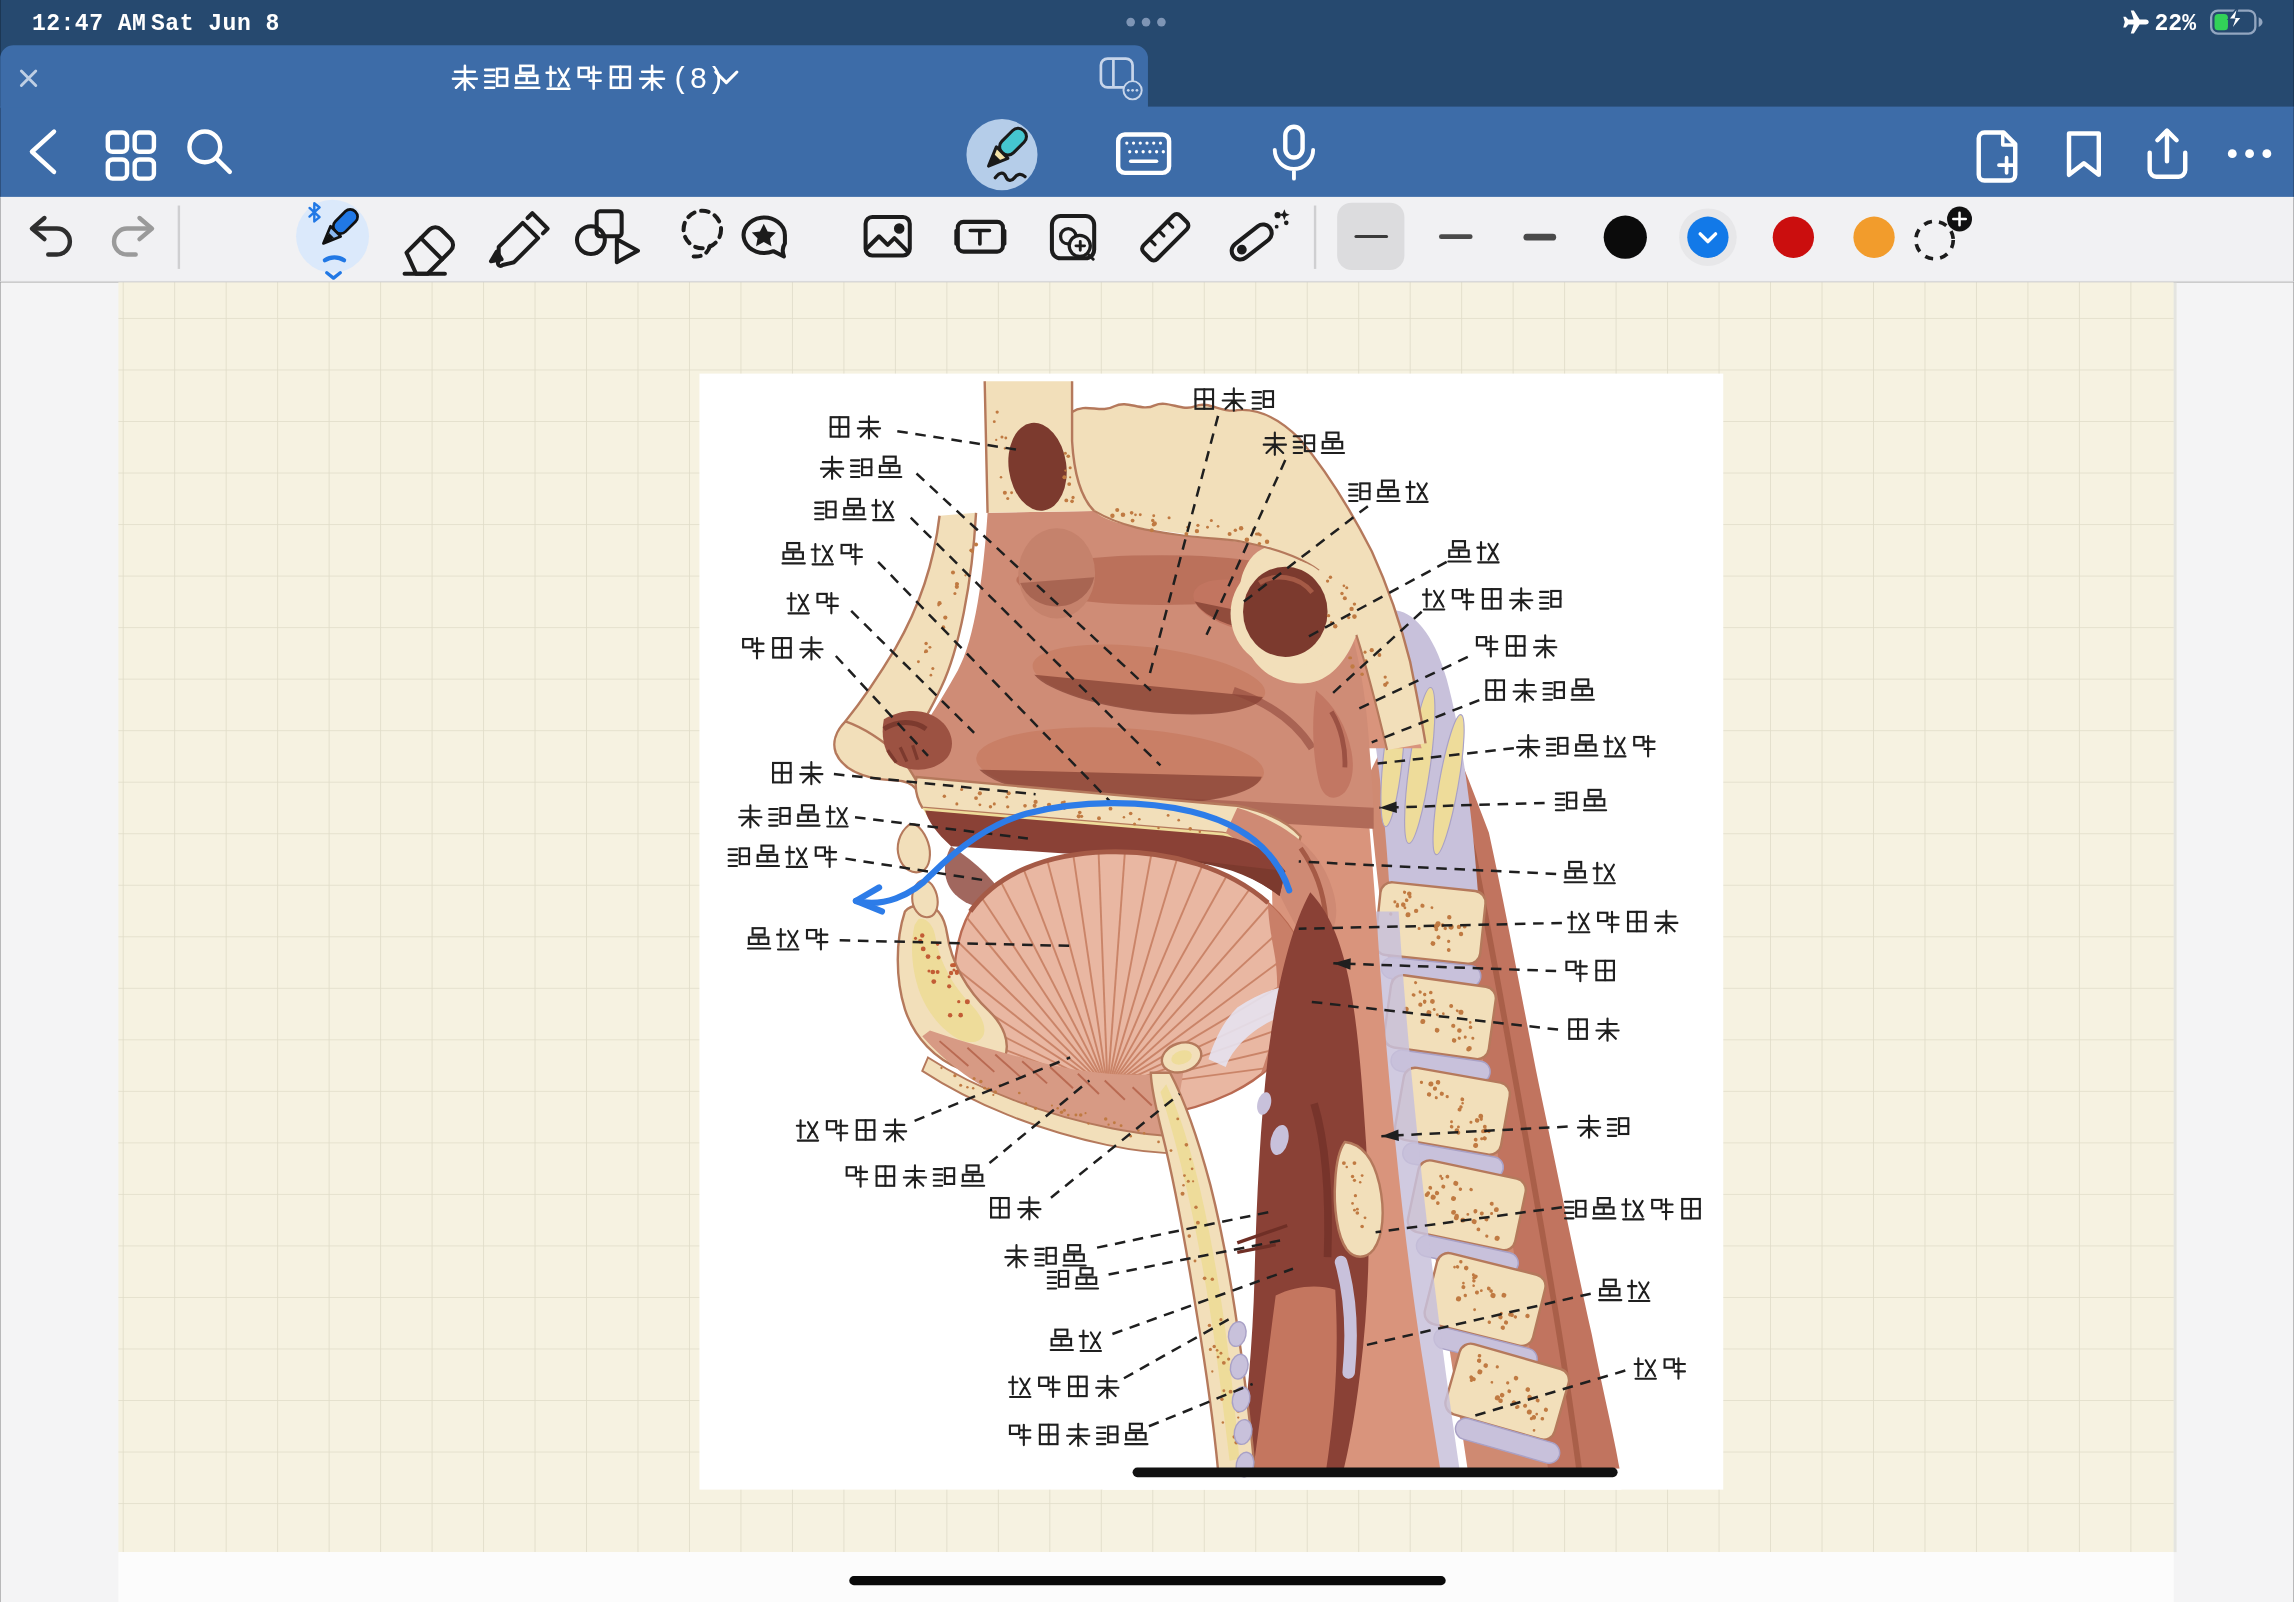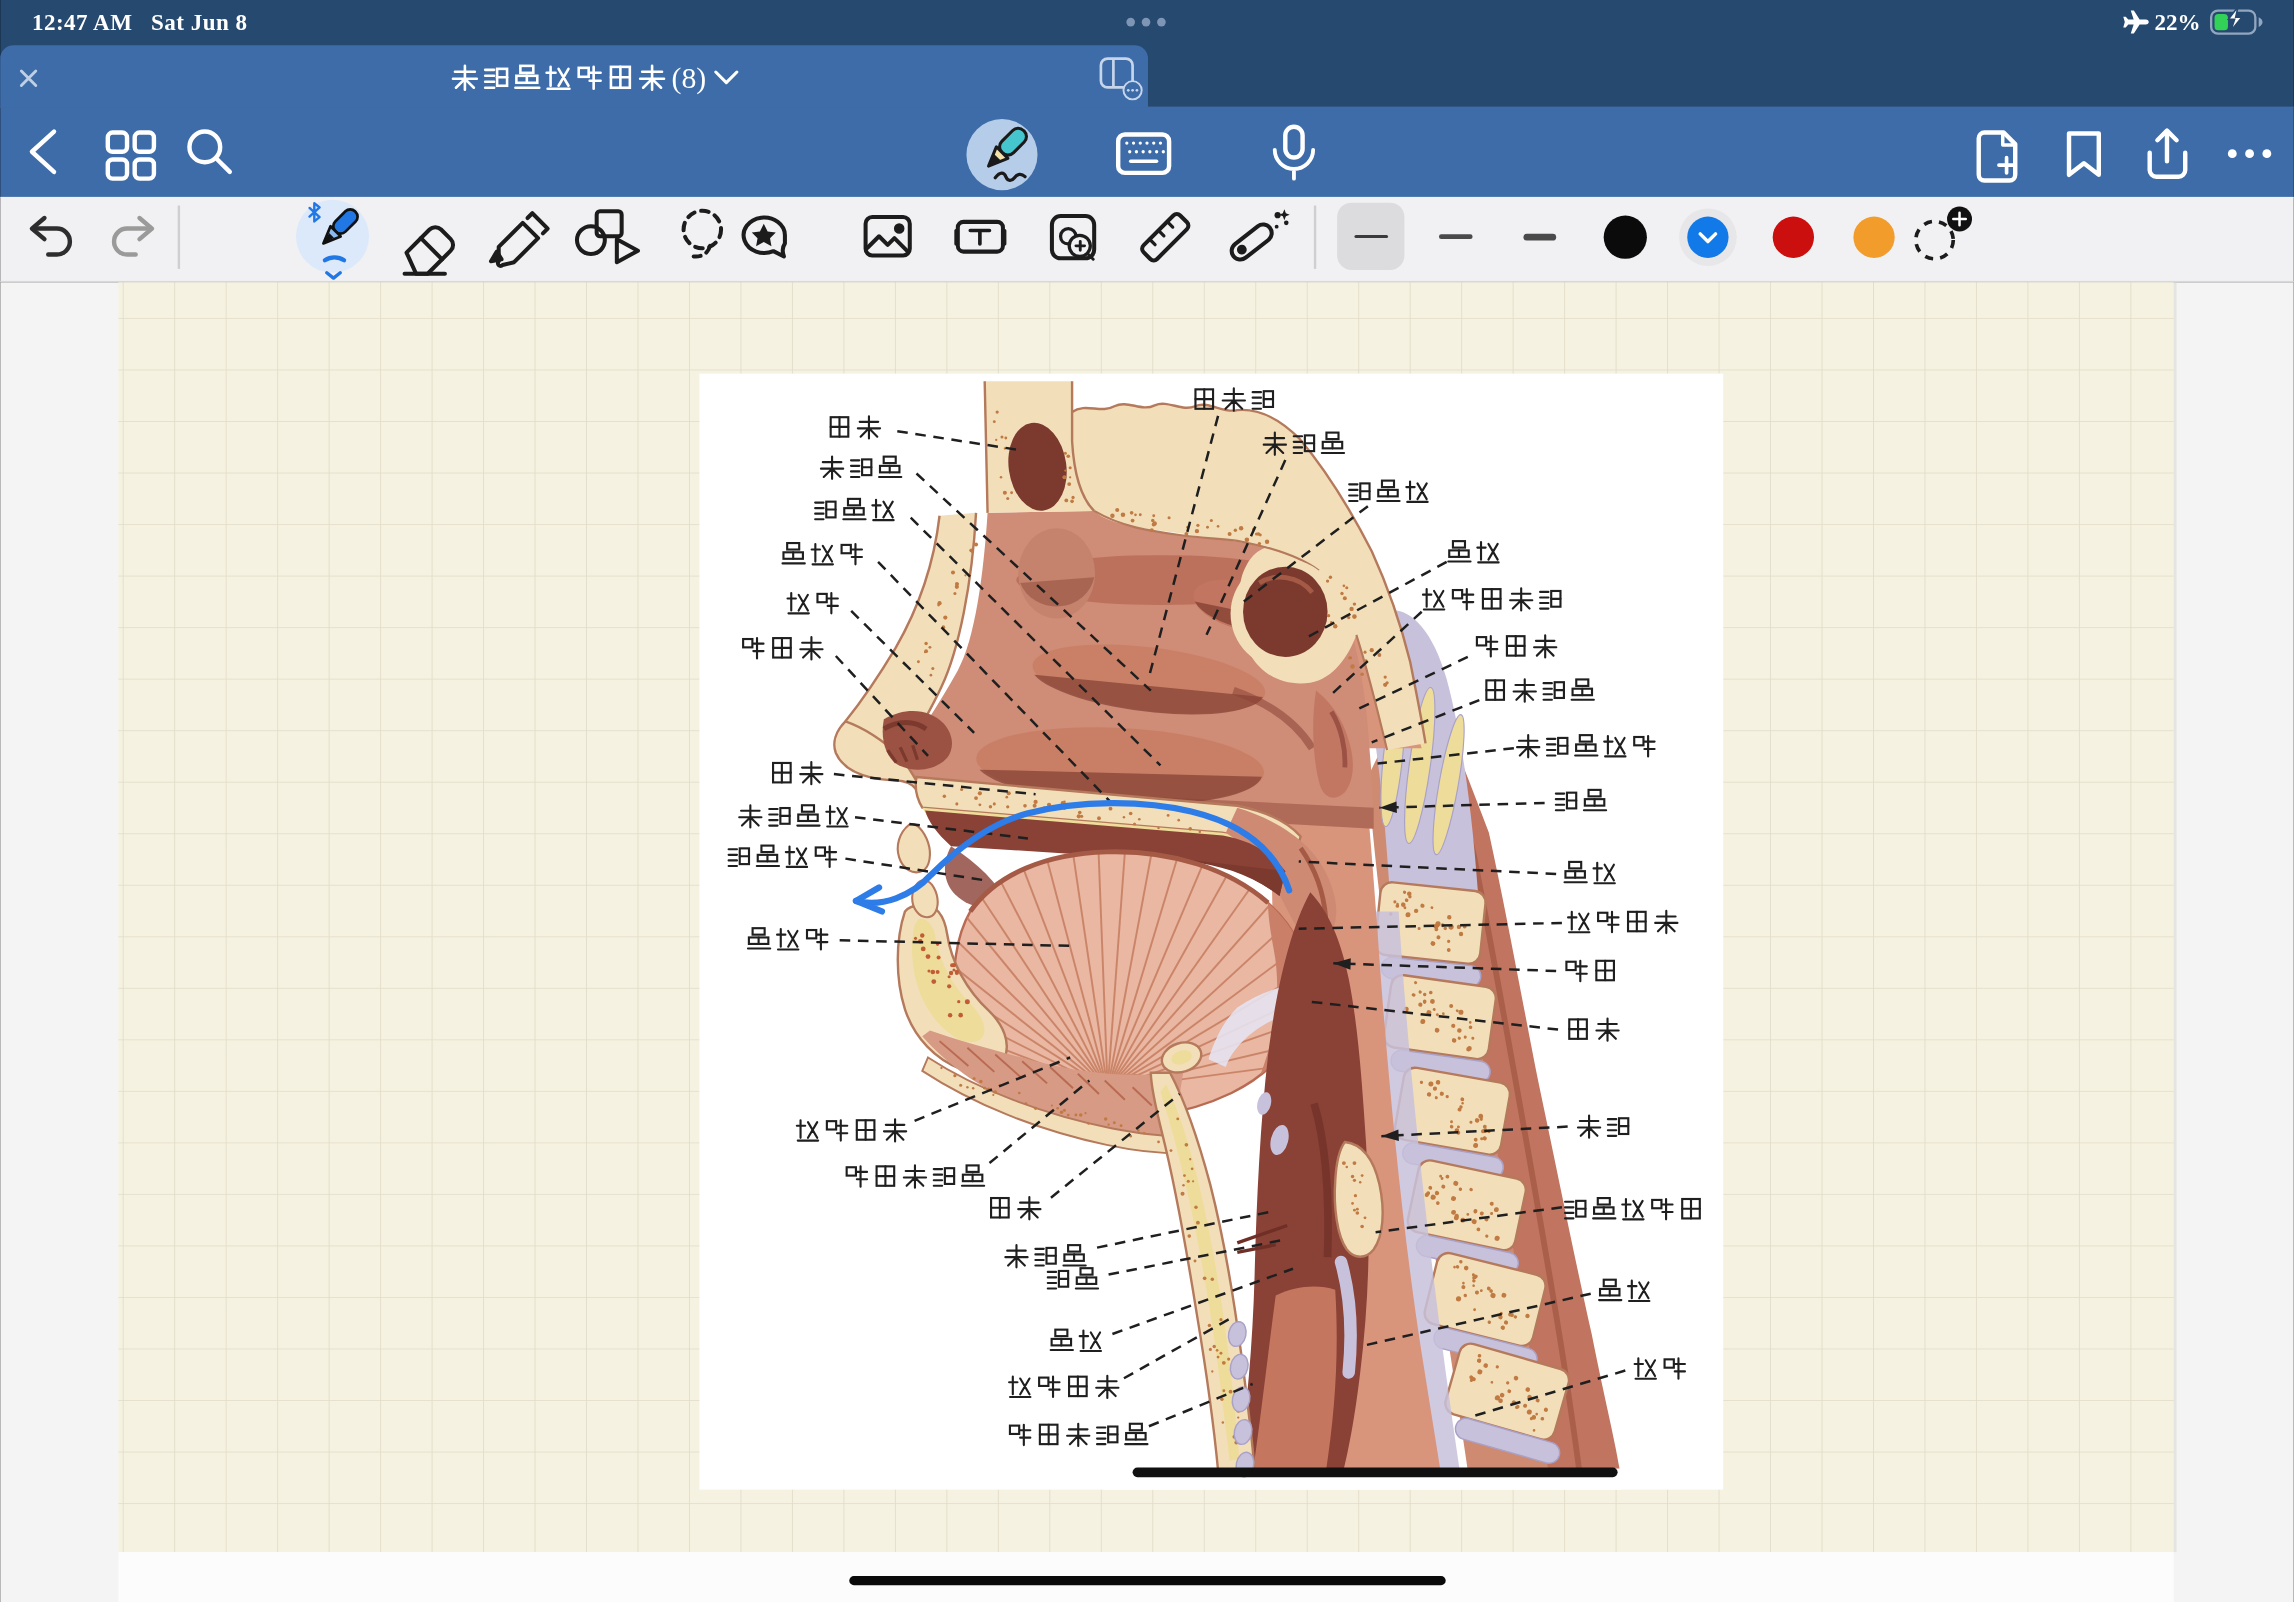--- a/index.html
+++ b/index.html
@@ -1,12 +1,12 @@
 <!DOCTYPE html>
-<html><head><meta charset="utf-8"><style>html,body{margin:0;padding:0;background:#000;}#screen{position:relative;width:2294px;height:1602px;overflow:hidden;font-family:Liberation Serif, serif;}</style></head><body>
+<html><head><meta charset="utf-8"><style>html,body{margin:0;padding:0;background:#000;}#screen{position:relative;width:2294px;height:1602px;overflow:hidden;font-family:Liberation Mono, monospace;}</style></head><body>
 <div id="screen">
     <svg width="2294" height="1602" viewBox="0 0 2388 1668" style="position:absolute;left:0;top:0">
       <defs>
 <g id="k0" fill="none">
           <rect x="4" y="3" width="19" height="21"></rect>
           <path d="M4 13.5h19M13.5 3v21"></path>
         </g>
 <g id="k1" fill="none">
           <path d="M14 2v24M4 8h20M2 15h24M14 15l-9 9M14 15l9 9"></path>
         </g>

